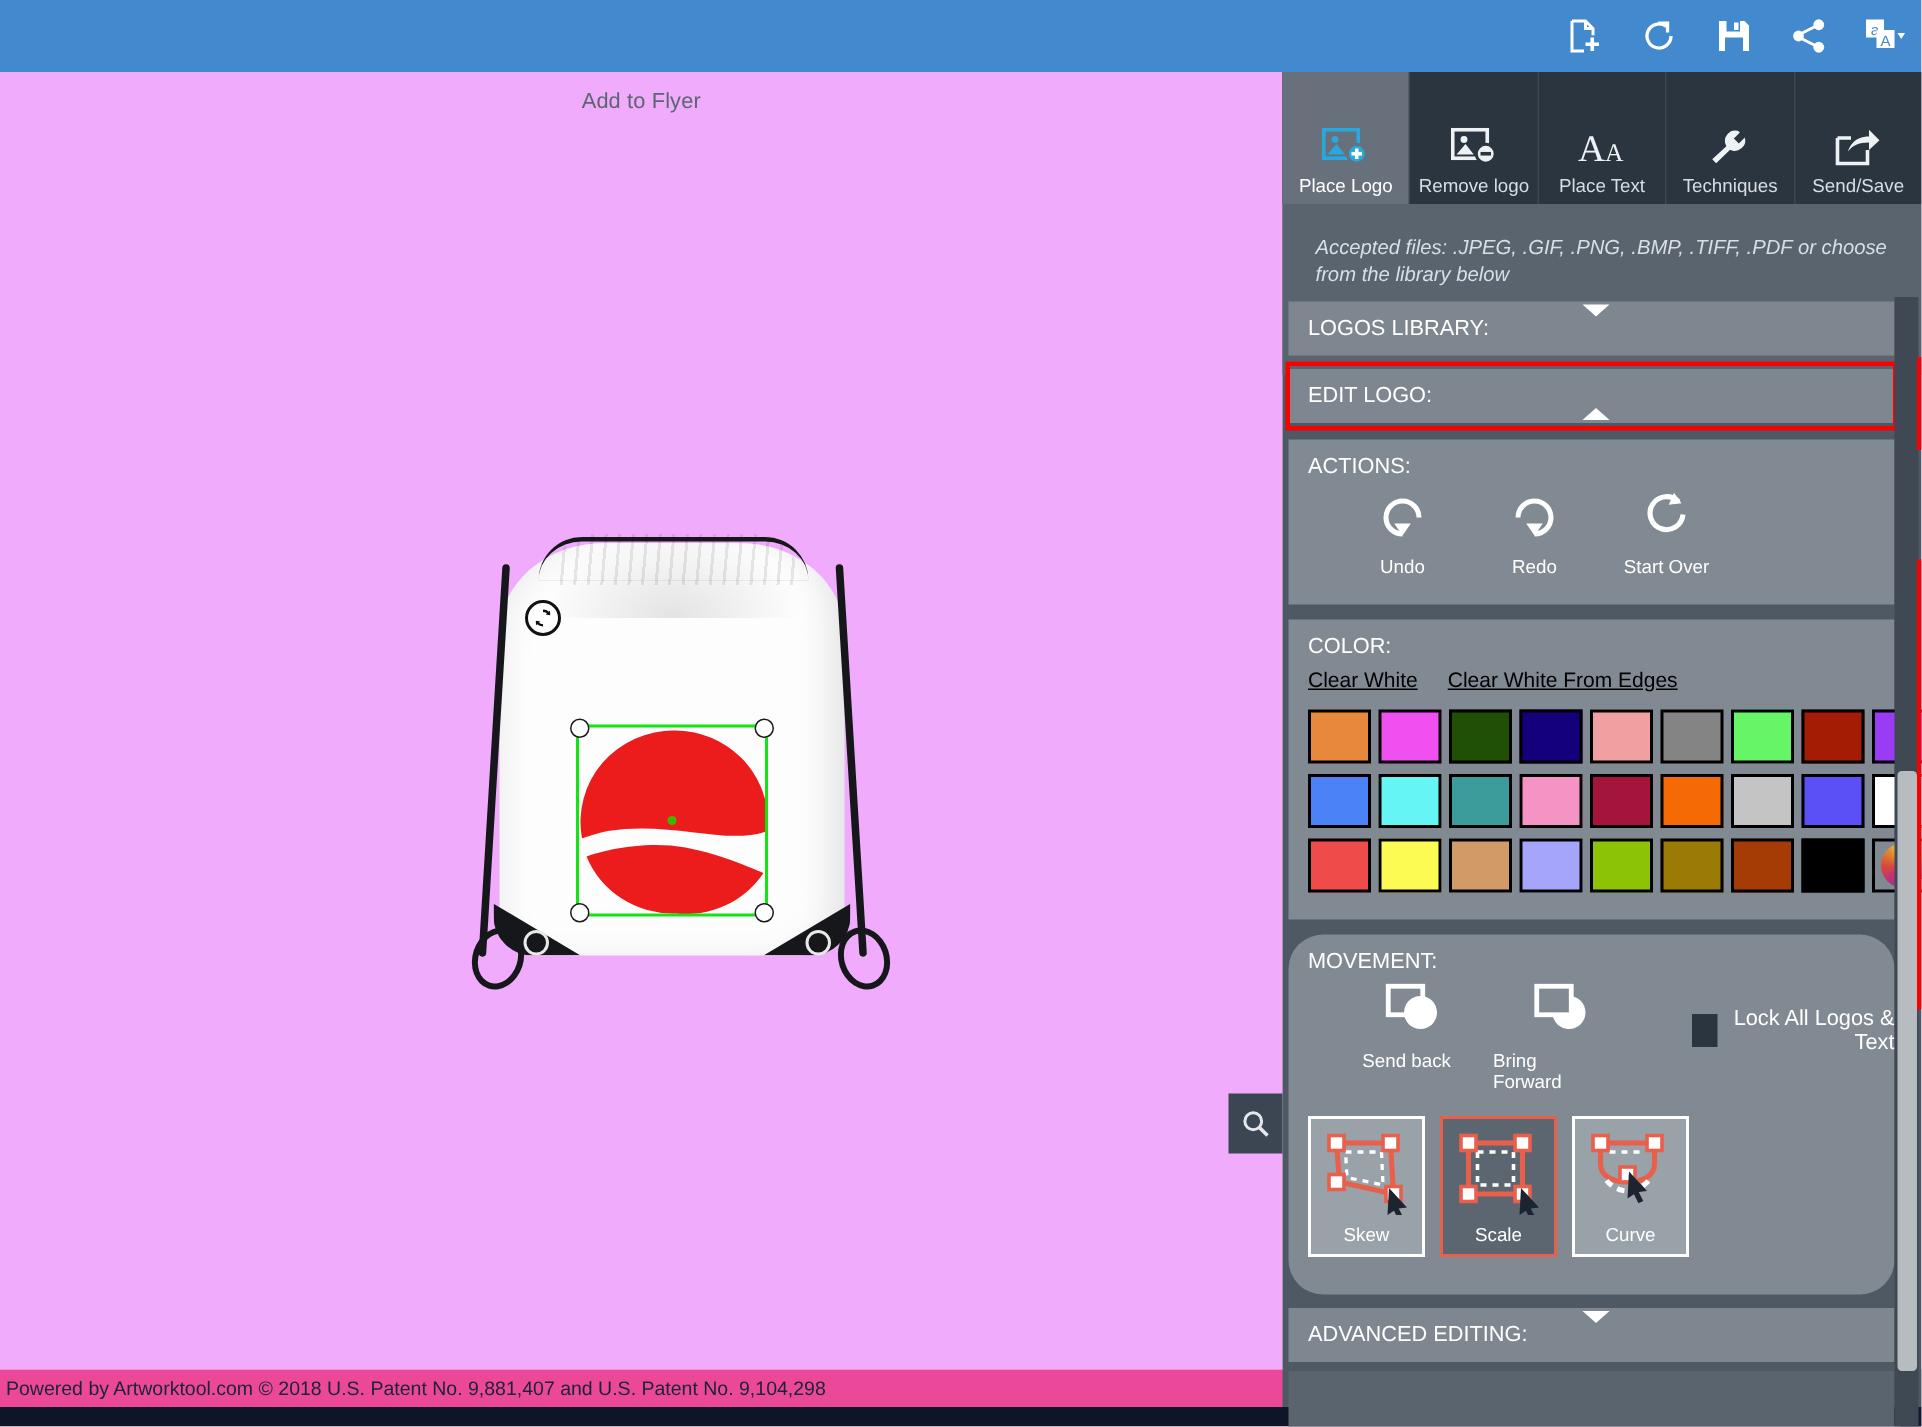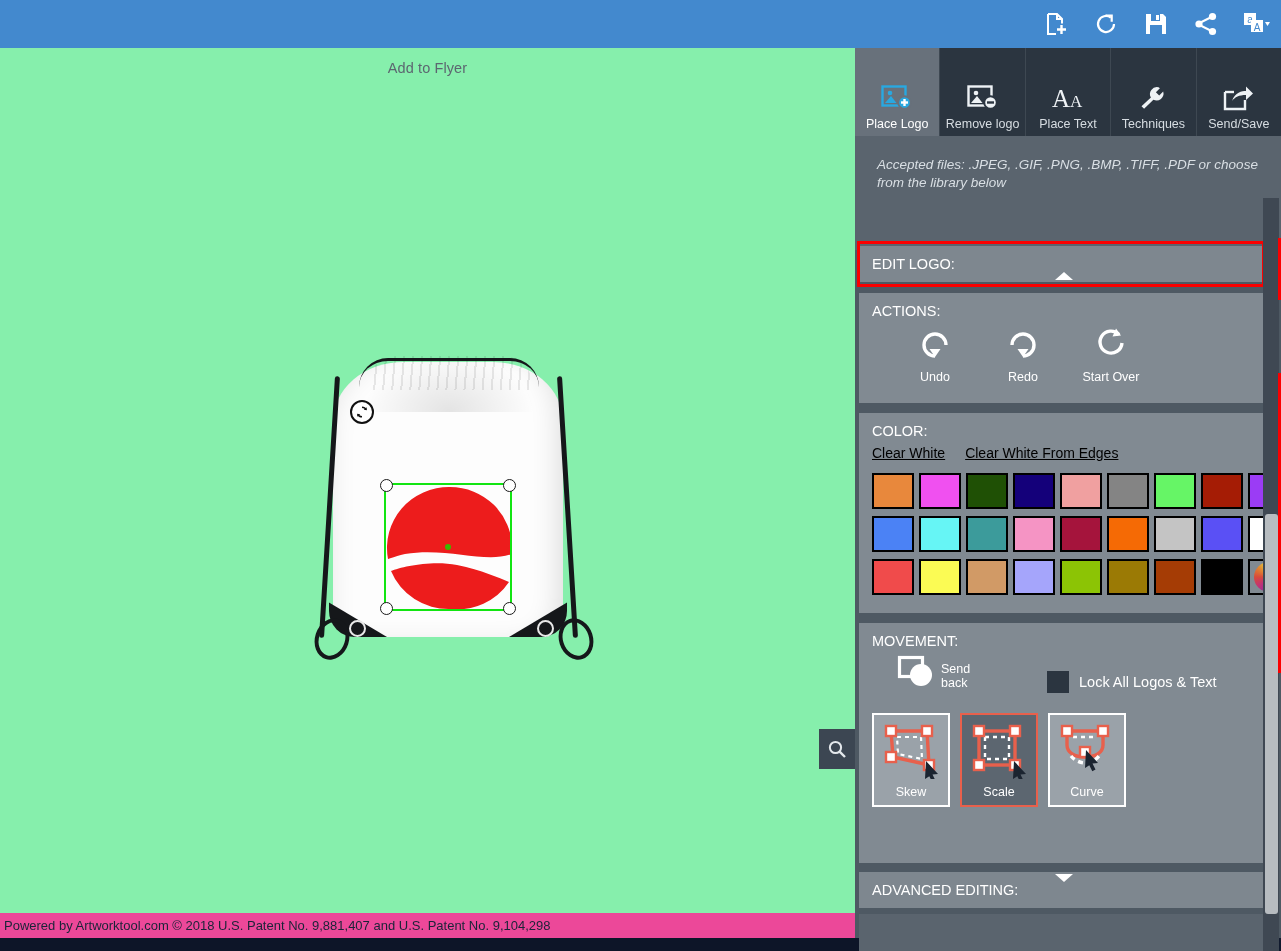--- a/index.html
+++ b/index.html
@@ -30,21 +30,21 @@
     width: 30px; height: 30px;
     display: flex; align-items: center; justify-content: center;
     cursor: pointer;
   }
   .tb-icon svg { display: block; }
 
   
   .canvas {
     position: absolute; left: 0; top: 48px;
     width: 855px; height: 865px;
-    background: #86efac;
+    background: #f0abfc;
   }
   .canvas-title {
     position: absolute; left: 0; top: 12px;
     width: 855px; text-align: center;
     font-size: 14.5px; color: #5c6670;
     letter-spacing: 0.1px;
   }
 
   .product-wrap {
     position: absolute;
@@ -285,21 +285,21 @@
   }
 
   .card {
     position: absolute; left: 4px;
     width: 404px;
     background: #818a92;
     box-sizing: border-box;
   }
   #actions-card { top: 245px; height: 110px; }
   #color-card   { top: 365px; height: 200px; }
-  #movement-card{ top: 575px; height: 240px; }
+  #movement-card{ top: 575px; height: 240px; border-radius: 23px; }
 
   .card-title {
     color: #ffffff; font-size: 14.5px;
     padding: 10px 0 0 13px;
   }
 
   .actions-row {
     display: flex; padding: 4px 0 0 32px; 
   }
   .action-item {
@@ -343,21 +343,21 @@
     width: 30px; height: 30px; margin: -15px 0 0 -15px;
     border-radius: 50%;
     background: conic-gradient(#e8e84a, #6fd14f, #2fa0c8, #3b3ba8, #7b2fa8, #c0307a, #d84a3a, #e08a30, #e8e84a);
   }
 
   .move-row {
     display: flex; align-items: flex-start;
     padding: 4px 0 0 38px; gap: 28px;
   }
   .move-item {
-    width: 88px; display: flex; flex-direction: row; align-items: center;
+    width: 88px; display: flex; flex-direction: column; align-items: flex-end;
     cursor: pointer;
   }
   .move-item .mlabel { color: #ffffff; font-size: 12.5px; margin-top: 2px; }
   .lock-wrap {
     display: flex; align-items: center; gap: 10px;
     margin-left: 34px; margin-top: 18px; text-align: right;
   }
   .lock-box {
     width: 22px; height: 22px;
     background: #2b3540;
@@ -576,20 +576,24 @@
             <path d="M2 7h9" fill="none" stroke="#eef2f5" stroke-width="2.4"></path>
             <path d="M9 16c3-9 10-10 14-10V1.5L30 8.5 23 15v-5c-7 0-11 2-14 6z" fill="#eef2f5"></path>
           </svg>
         </div>
         <div class="tab-label">Send/Save</div>
       </div>
     </div>
 
     <div class="accepted">Accepted files: .JPEG, .GIF, .PNG, .BMP, .TIFF, .PDF or choose from the library below</div>
 
+    <div class="section-bar" id="logos-library-bar">
+      <span>LOGOS LIBRARY:</span>
+      <span class="caret"><span class="caret-down"></span></span>
+    </div>
 
     <div class="section-bar" id="edit-logo-bar">
       <span>EDIT LOGO:</span>
       <span class="caret"><span class="caret-up"></span></span>
     </div>
     <div class="edit-logo-outline"></div>
 
     <div class="card" id="actions-card">
       <div class="card-title">ACTIONS:</div>
       <div class="actions-row">
@@ -672,20 +676,29 @@
         <div class="move-item">
           <span>
             <svg width="44" height="40" viewBox="0 0 44 40">
               <rect x="2.5" y="4.5" width="23" height="19" fill="none" stroke="#fff" stroke-width="3.2"></rect>
               <circle cx="24" cy="22" r="11" fill="#fff"></circle>
             </svg>
           </span>
           <span class="mlabel">Send back</span>
         </div>
 
+        <div class="move-item">
+          <span>
+            <svg width="44" height="40" viewBox="0 0 44 40">
+              <circle cx="24" cy="22" r="11" fill="#fff"></circle>
+              <rect x="2.5" y="4.5" width="23" height="19" fill="#818a92" stroke="#fff" stroke-width="3.2"></rect>
+            </svg>
+          </span>
+          <span class="mlabel">Bring Forward</span>
+        </div>
 
         <div class="lock-wrap">
           <span class="lock-box"></span>
           <span class="lock-label">Lock All Logos &amp; Text</span>
         </div>
       </div>
 
       <div class="mode-row">
 
         <div class="mode-card">

